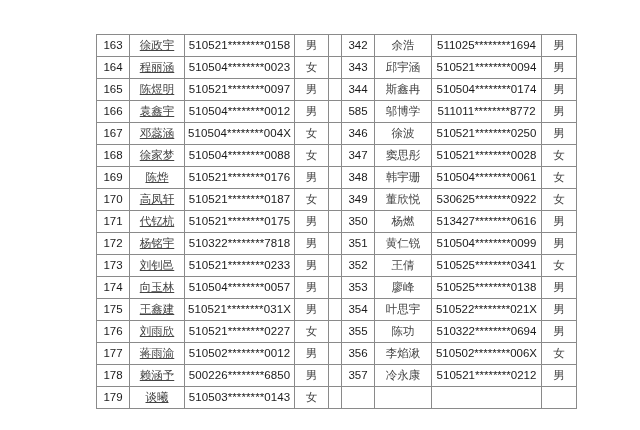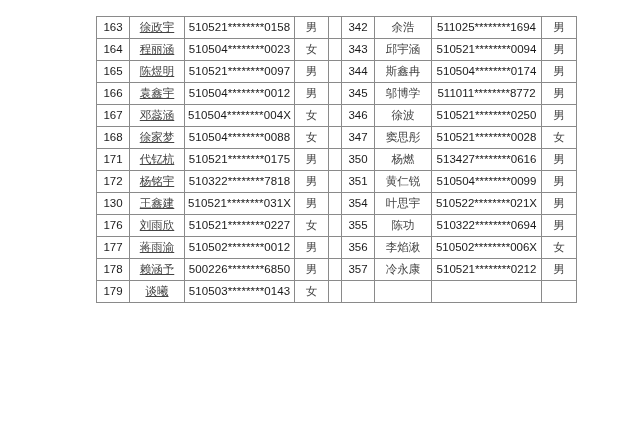--- a/index.html
+++ b/index.html
@@ -1,18 +1,18 @@
 <!DOCTYPE html>
 <html><head>
 <meta charset="utf-8">
 <style>
   html, body { margin:0; padding:0; background:#ffffff; }
   body { width:640px; height:430px; position:relative; overflow:hidden;
          font-family:"Liberation Sans", "DejaVu Sans", sans-serif; color:#1a1a1a; }
-  table.roster { position:absolute; top:16px; left:96px; border-collapse:collapse; table-layout:fixed; }
+  table.roster { position:absolute; top:34px; left:96px; border-collapse:collapse; table-layout:fixed; }
   table.roster td { border:1px solid #8a8a8a; height:21px; padding:0; text-align:center;
                     font-size:11.5px; line-height:21px; white-space:nowrap; overflow:hidden; }
   td.num { width:32px; }
   td.name { width:54px; font-family:"DejaVu Serif", "Liberation Serif", serif; color:#444; font-size:11px;text-decoration:underline; }
   td.idno { width:109px; letter-spacing:0.1px; }
   td.gender { width:33px; font-family:"DejaVu Serif", "Liberation Serif", serif; color:#444; font-size:11px; }
   td.gap { width:12px; }
   td.num2 { width:32px;margin-top:13px; }
   td.name2 { width:56px; font-family:Liberation Serif, serif; color:#444; font-size:11px; }
   td.idno2 { width:109px; }
@@ -55,21 +55,21 @@
         <td class="name2">斯鑫冉</td>
         <td class="idno2">510504********0174</td>
         <td class="gender2">男</td>
       </tr>
       <tr>
         <td class="num">166</td>
         <td class="name">袁鑫宇</td>
         <td class="idno">510504********0012</td>
         <td class="gender">男</td>
         <td class="gap"></td>
-        <td class="num2">345</td>
+        <td class="num2">585</td>
         <td class="name2">邬博学</td>
         <td class="idno2">511011********8772</td>
         <td class="gender2">男</td>
       </tr>
       <tr>
         <td class="num">167</td>
         <td class="name">邓蕊涵</td>
         <td class="idno">510504********004X</td>
         <td class="gender">女</td>
         <td class="gap"></td>
@@ -83,20 +83,42 @@
         <td class="name">徐家梦</td>
         <td class="idno">510504********0088</td>
         <td class="gender">女</td>
         <td class="gap"></td>
         <td class="num2">347</td>
         <td class="name2">窦思彤</td>
         <td class="idno2">510521********0028</td>
         <td class="gender2">女</td>
       </tr>
       <tr>
+        <td class="num">169</td>
+        <td class="name">陈烨</td>
+        <td class="idno">510521********0176</td>
+        <td class="gender">男</td>
+        <td class="gap"></td>
+        <td class="num2">348</td>
+        <td class="name2">韩宇珊</td>
+        <td class="idno2">510504********0061</td>
+        <td class="gender2">女</td>
+      </tr>
+      <tr>
+        <td class="num">170</td>
+        <td class="name">高凤轩</td>
+        <td class="idno">510521********0187</td>
+        <td class="gender">女</td>
+        <td class="gap"></td>
+        <td class="num2">349</td>
+        <td class="name2">董欣悦</td>
+        <td class="idno2">530625********0922</td>
+        <td class="gender2">女</td>
+      </tr>
+      <tr>
         <td class="num">171</td>
         <td class="name">代钇杭</td>
         <td class="idno">510521********0175</td>
         <td class="gender">男</td>
         <td class="gap"></td>
         <td class="num2">350</td>
         <td class="name2">杨燃</td>
         <td class="idno2">513427********0616</td>
         <td class="gender2">男</td>
       </tr>
@@ -105,21 +127,43 @@
         <td class="name">杨铭宇</td>
         <td class="idno">510322********7818</td>
         <td class="gender">男</td>
         <td class="gap"></td>
         <td class="num2">351</td>
         <td class="name2">黄仁锐</td>
         <td class="idno2">510504********0099</td>
         <td class="gender2">男</td>
       </tr>
       <tr>
-        <td class="num">130</td>
+        <td class="num">173</td>
+        <td class="name">刘钊邑</td>
+        <td class="idno">510521********0233</td>
+        <td class="gender">男</td>
+        <td class="gap"></td>
+        <td class="num2">352</td>
+        <td class="name2">王倩</td>
+        <td class="idno2">510525********0341</td>
+        <td class="gender2">女</td>
+      </tr>
+      <tr>
+        <td class="num">174</td>
+        <td class="name">向玉林</td>
+        <td class="idno">510504********0057</td>
+        <td class="gender">男</td>
+        <td class="gap"></td>
+        <td class="num2">353</td>
+        <td class="name2">廖峰</td>
+        <td class="idno2">510525********0138</td>
+        <td class="gender2">男</td>
+      </tr>
+      <tr>
+        <td class="num">175</td>
         <td class="name">王鑫建</td>
         <td class="idno">510521********031X</td>
         <td class="gender">男</td>
         <td class="gap"></td>
         <td class="num2">354</td>
         <td class="name2">叶思宇</td>
         <td class="idno2">510522********021X</td>
         <td class="gender2">男</td>
       </tr>
       <tr>

